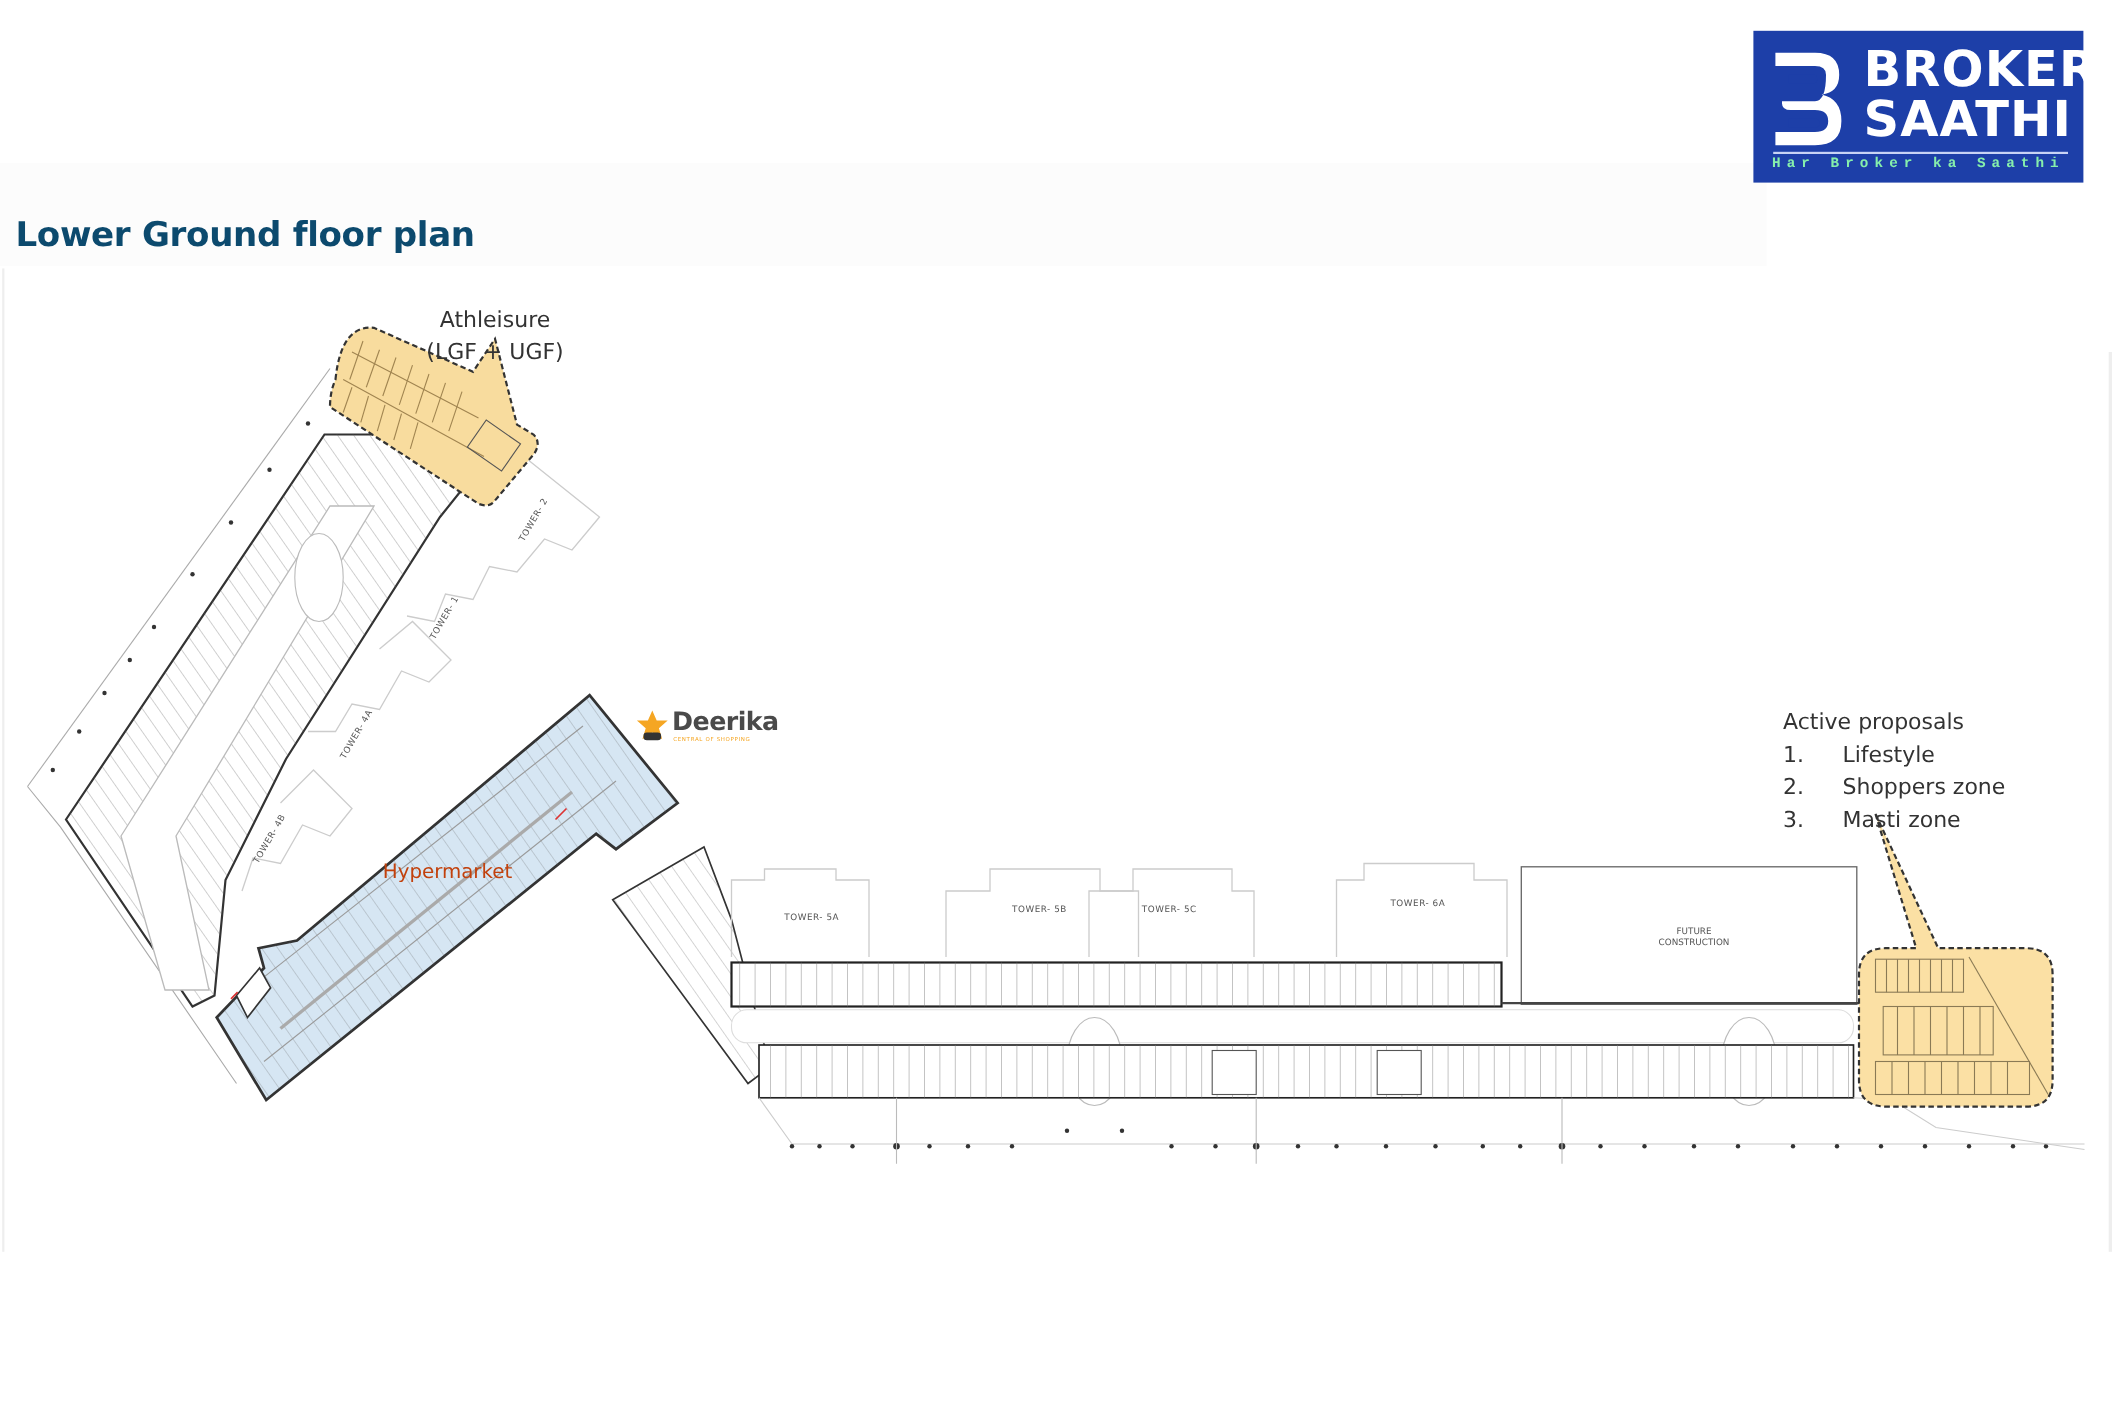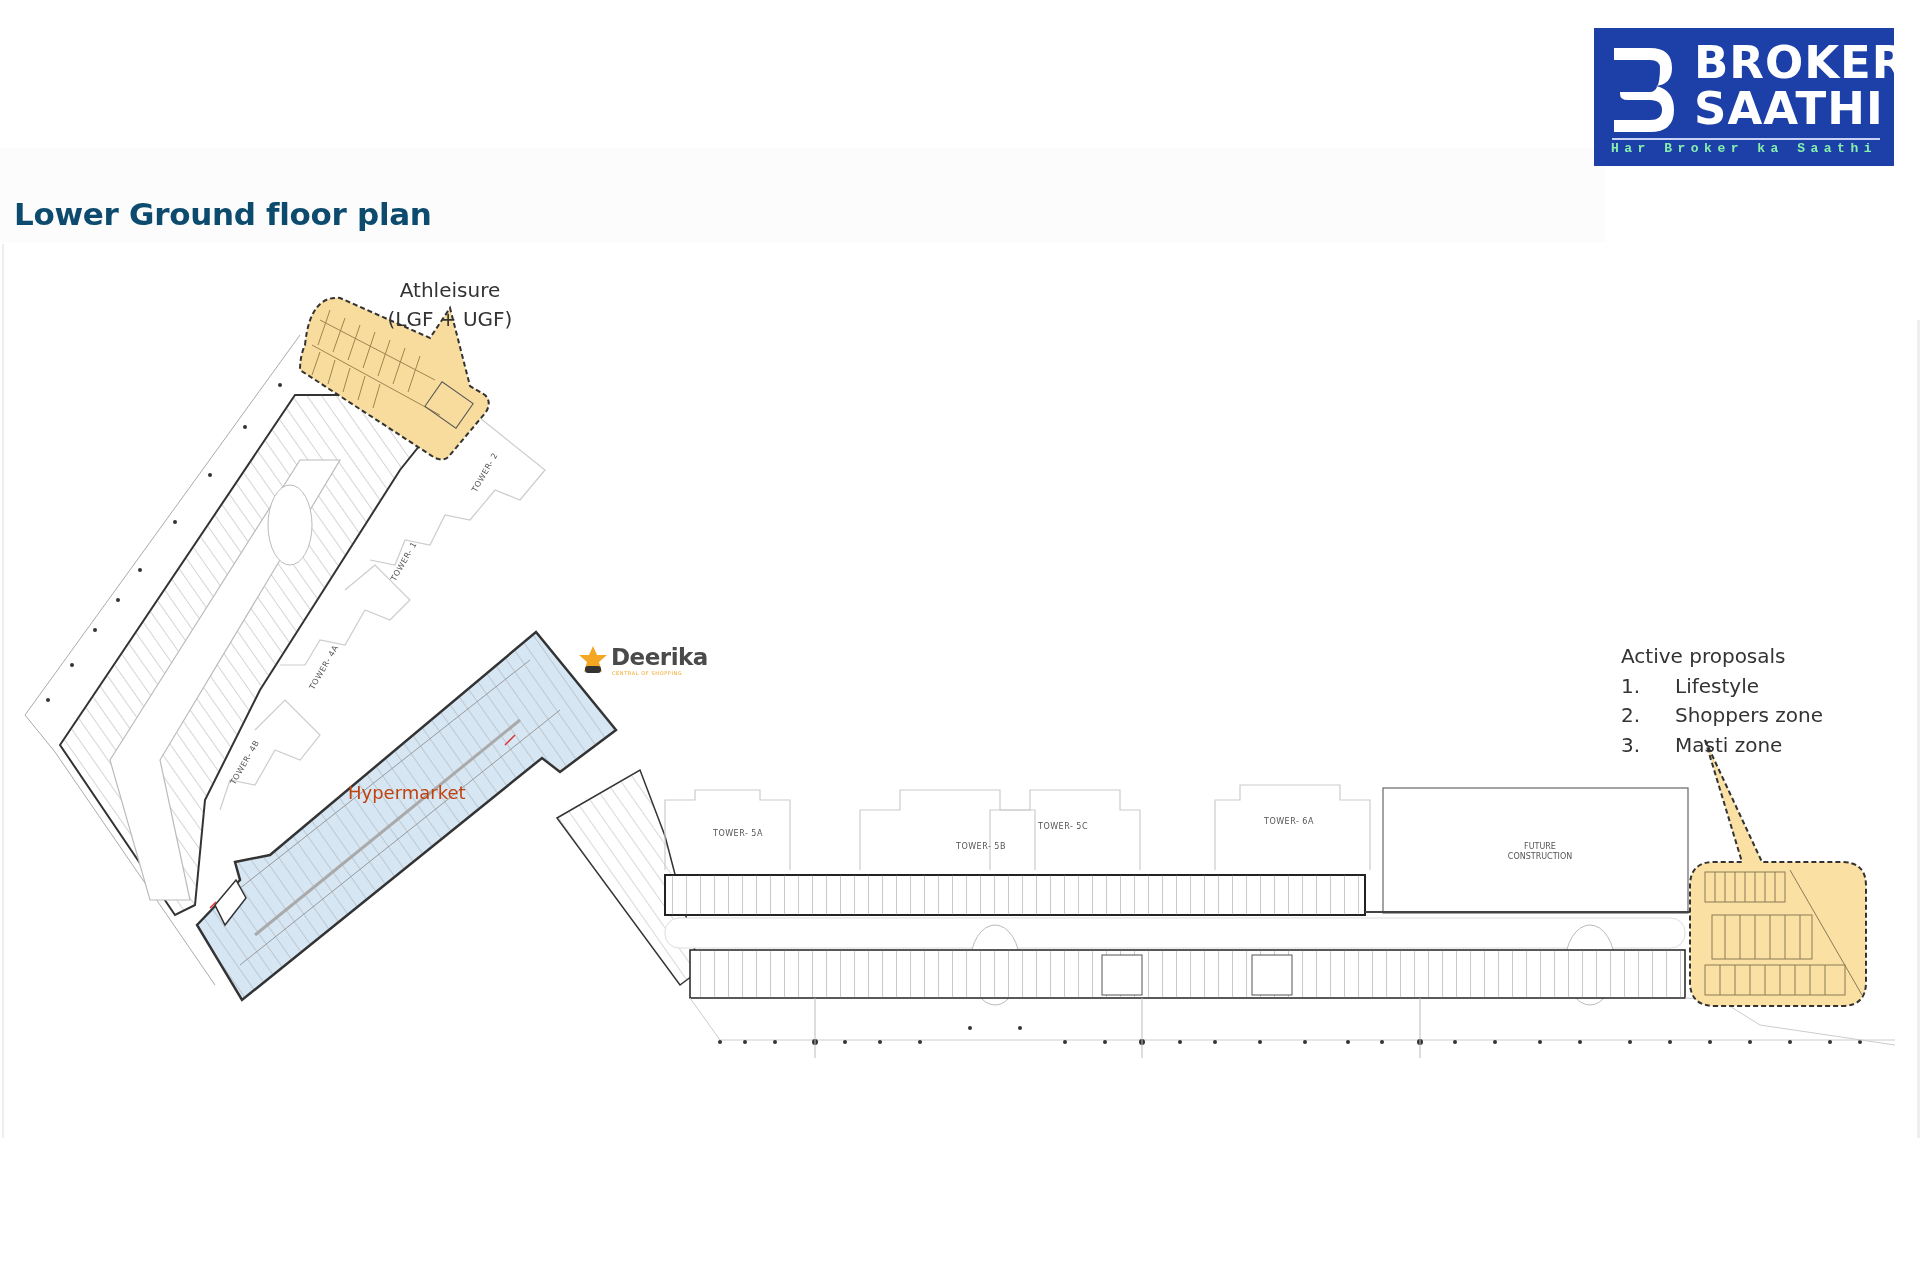--- a/index.html
+++ b/index.html
@@ -227,20 +227,20 @@
     <span class="num">3.</span>
     <span>Masti zone</span>
   </div>
 </div>
 
 <div class="tower-label" style="left:463px;top:468px;transform:rotate(-60deg);">TOWER- 2</div>
 <div class="tower-label" style="left:382px;top:557px;transform:rotate(-60deg);">TOWER- 1</div>
 <div class="tower-label" style="left:299px;top:663px;transform:rotate(-60deg);">TOWER- 4A</div>
 <div class="tower-label" style="left:220px;top:758px;transform:rotate(-60deg);">TOWER- 4B</div>
 <div class="tower-label" style="left:713px;top:829px;">TOWER- 5A</div>
-<div class="tower-label" style="left:956px;top:822px;margin-top:20px;">TOWER- 5B</div>
+<div class="tower-label" style="left:920px;top:822px;">TOWER- 5B</div>
 <div class="tower-label" style="left:1038px;top:822px;">TOWER- 5C</div>
 <div class="tower-label" style="left:1264px;top:817px;">TOWER- 6A</div>
 
 <div class="fc-label" style="left:1490px;top:842px;width:100px;">
   <div>FUTURE</div>
   <div>CONSTRUCTION</div>
 </div>
 
 </body></html>

